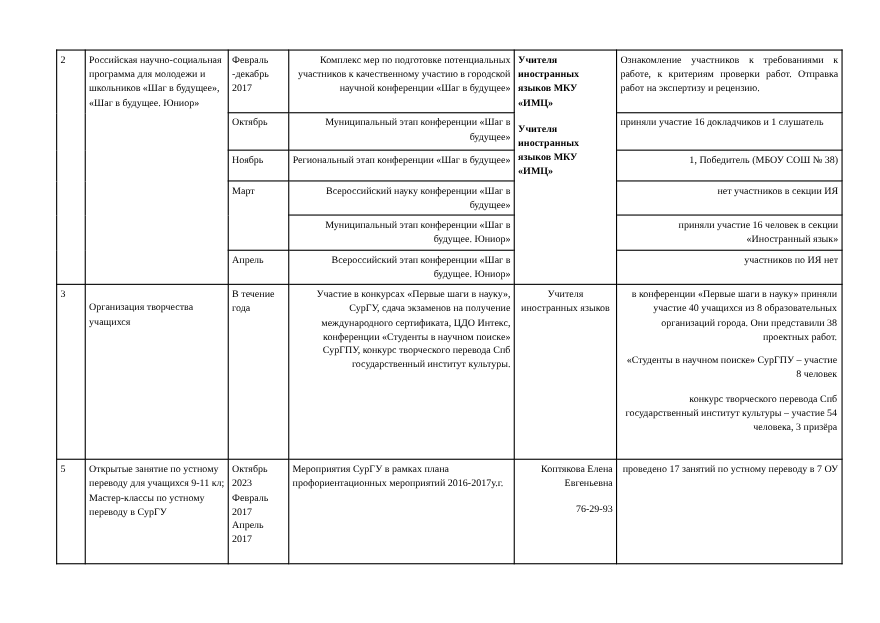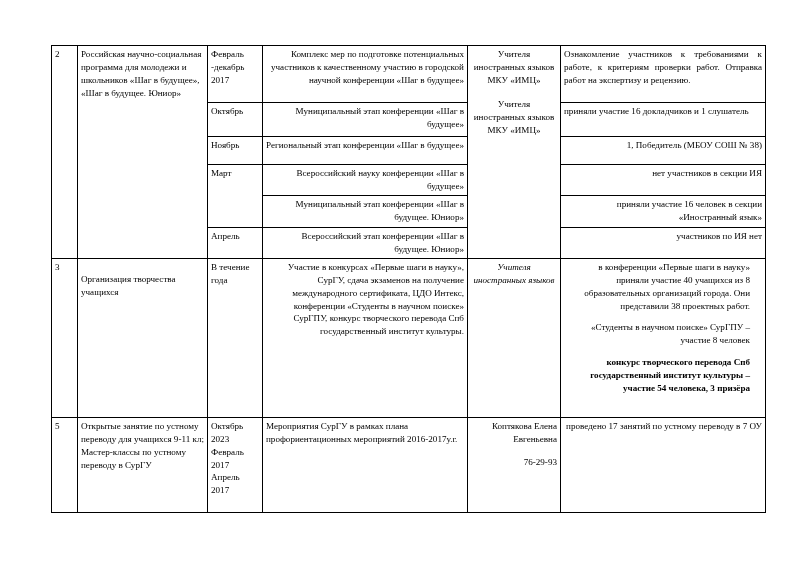--- a/index.html
+++ b/index.html
@@ -51,31 +51,30 @@
   .left { text-align: right; }
 
   .num-cell {
     text-align: left;
     padding-left: 3px;
   }
   .pad-top-sm { padding-top: 3px; }
 
   .resp-stack p {
     margin: 0;
-    text-align: center;
+    font-weight: bold;
   }
   .resp-gap {
     height: 11px;
   }
   .result-block p {
-    margin: 0 12px 9px 0;
+    margin: 0 1px 9px 0;
   }
   .result-block p:last-child {
     margin-bottom: 0;
-    font-weight: bold;
   }
   .phone-gap { height: 10px; }
 </style>
 </head>
 <body>
 
 <div class="page">
 
   <table class="doc-table">
     <colgroup>
@@ -174,21 +173,21 @@
         </td>
         <td class="ctr" style="padding-top:14px;">
           <span>Организация творчества учащихся</span>
         </td>
         <td class="ctr pad-top-sm">
           <span>В течение года</span>
         </td>
         <td class="left pad-top-sm">
           <span>Участие в конкурсах «Первые шаги в науку», СурГУ, сдача экзаменов на получение международного сертификата, ЦДО Интекс, конференции «Студенты в научном поиске» СурГПУ, конкурс творческого перевода Спб государственный институт культуры.</span>
         </td>
-        <td class="ctr pad-top-sm" style="text-align:center;font-style:italic;">
+        <td class="ctr pad-top-sm" style="text-align:center;">
           <span>Учителя иностранных языков</span>
         </td>
         <td class="left pad-top-sm result-block">
           <p>в конференции «Первые шаги в науку» приняли участие 40 учащихся из 8 образовательных организаций города. Они представили 38 проектных работ.</p>
           <p>«Студенты в научном поиске» СурГПУ – участие 8 человек</p>
           <p>конкурс творческого перевода Спб государственный институт культуры – участие 54 человека, 3 призёра</p>
         </td>
       </tr>
 
       <tr style="height: 95px;">

